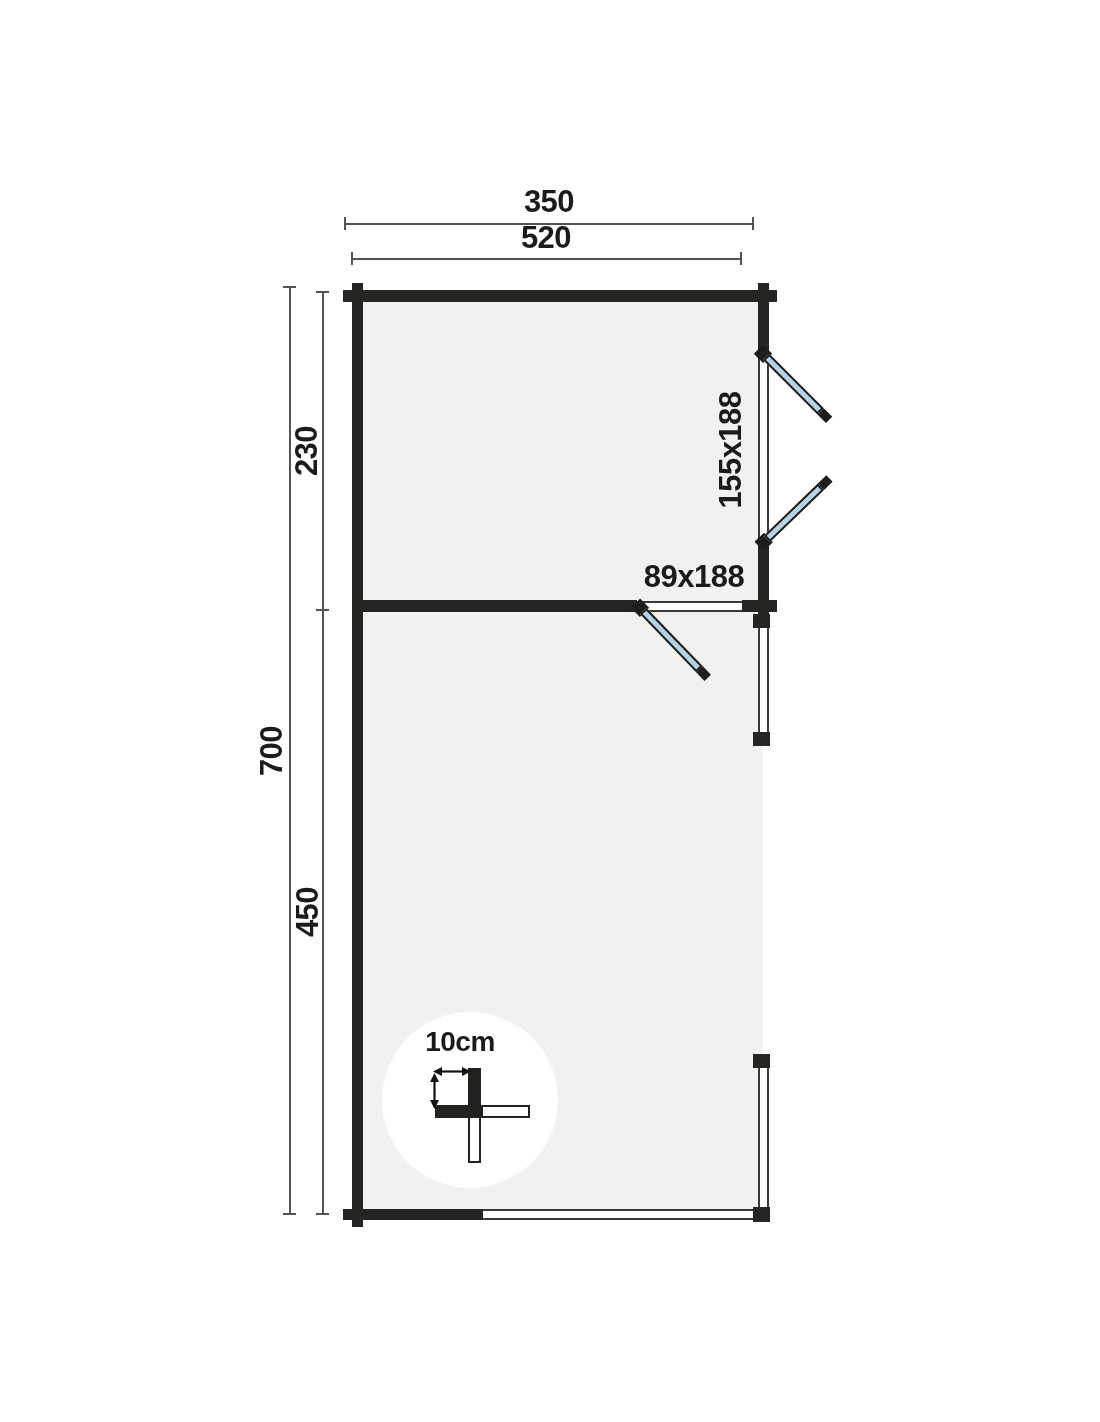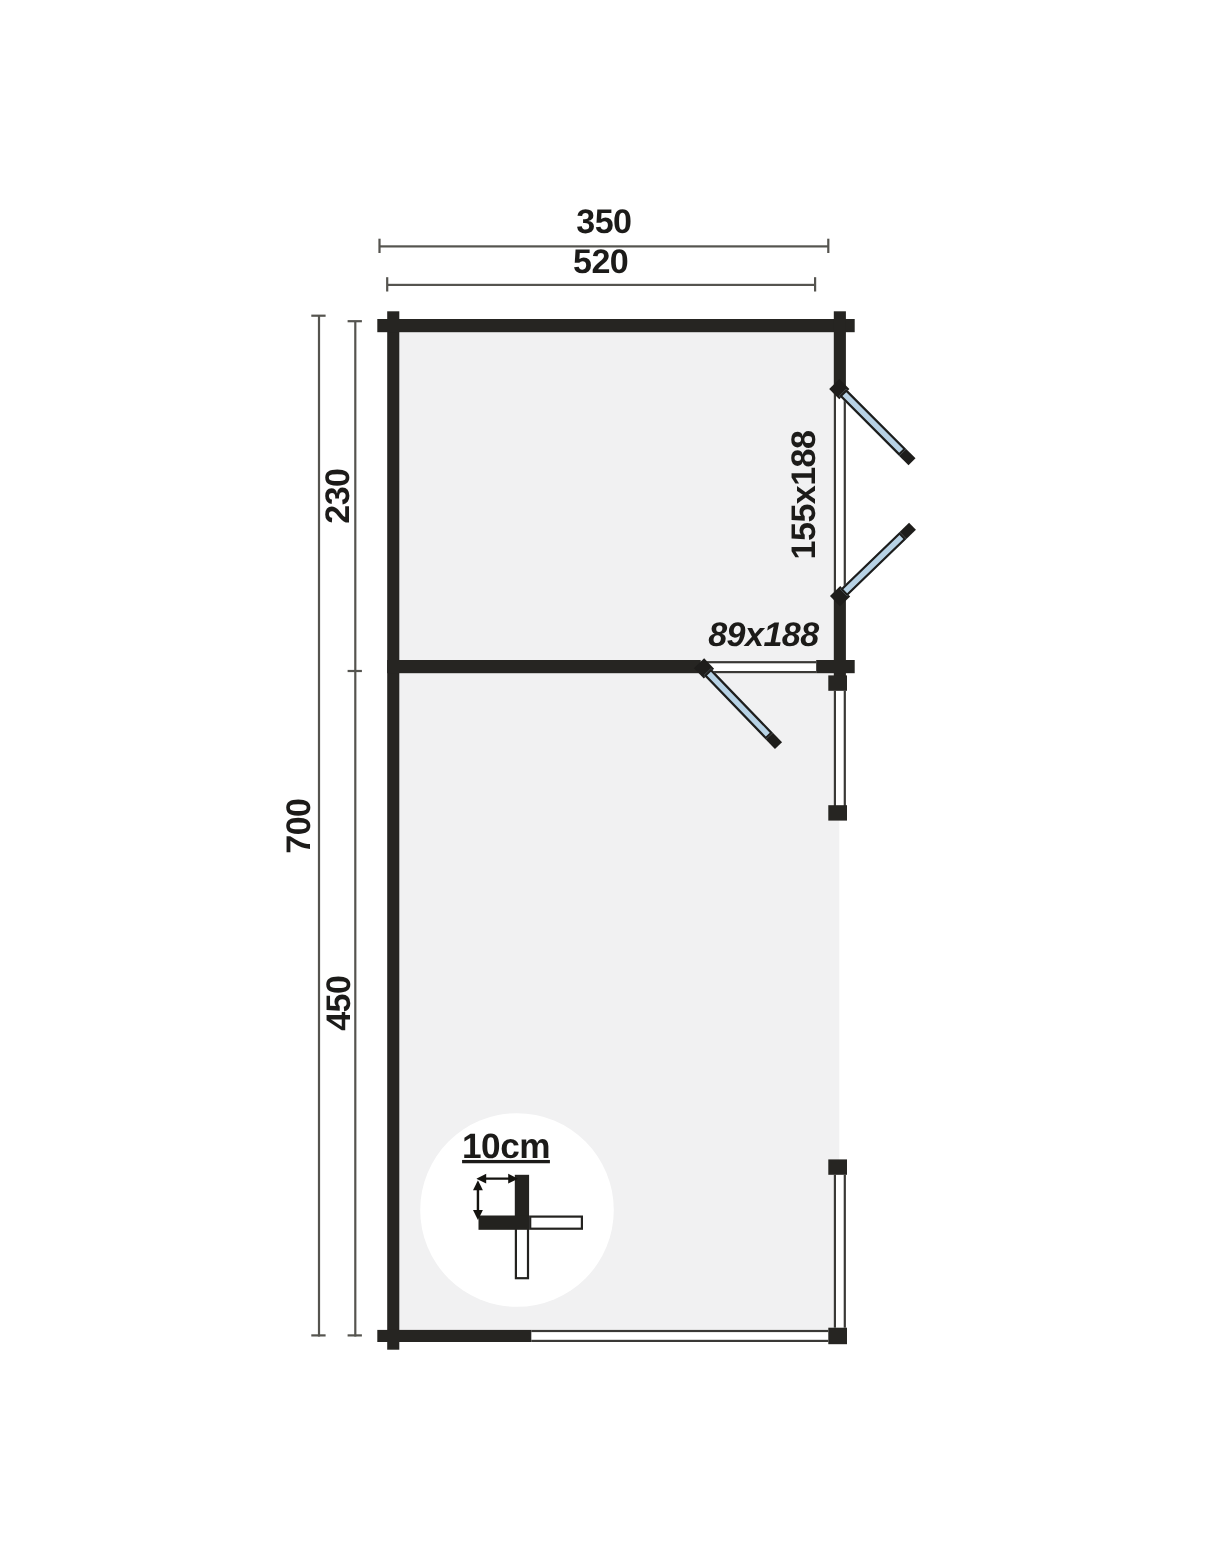--- a/index.html
+++ b/index.html
@@ -104,24 +104,24 @@
   <div class="lbl rot" style="left:272px;top:751px;">700</div>
 
   <div class="dline-v" style="left:322px;top:292px;height:923px;"></div>
   <div class="tick-h" style="left:316px;top:291px;"></div>
   <div class="tick-h" style="left:316px;top:609px;"></div>
   <div class="tick-h" style="left:316px;top:1213px;"></div>
   <div class="lbl rot" style="left:307px;top:451px;">230</div>
   <div class="lbl rot" style="left:308px;top:912px;">450</div>
 
   <div class="lbl rot" style="left:731px;top:450px;">155x188</div>
-  <div class="lbl" style="left:694px;top:577px;font-style:italic;">89x188</div>
+  <div class="lbl" style="left:694px;top:577px;">89x188</div>
 
   <div class="scale-circle"></div>
-  <div class="lbl" style="left:460px;top:1042px;font-size:32px;text-decoration:underline;">10cm</div>
+  <div class="lbl" style="left:460px;top:1042px;font-size:28px;">10cm</div>
 
   <div>
     <div class="xsec-hollow" style="left:468px;top:1112px;width:13px;height:51px;"></div>
     <div class="xsec-hollow" style="left:481px;top:1105px;width:49px;height:13px;"></div>
     <div class="xsec-solid" style="left:468px;top:1068px;width:13px;height:49px;"></div>
     <div class="xsec-solid" style="left:435px;top:1105px;width:46px;height:13px;"></div>
   </div>
 
   <svg class="abs" style="left:433px;top:1065px;" width="38" height="13" viewBox="0 0 38 13">
     <line x1="7" y1="6.5" x2="31" y2="6.5" stroke="#14130f" stroke-width="2.2"></line>

